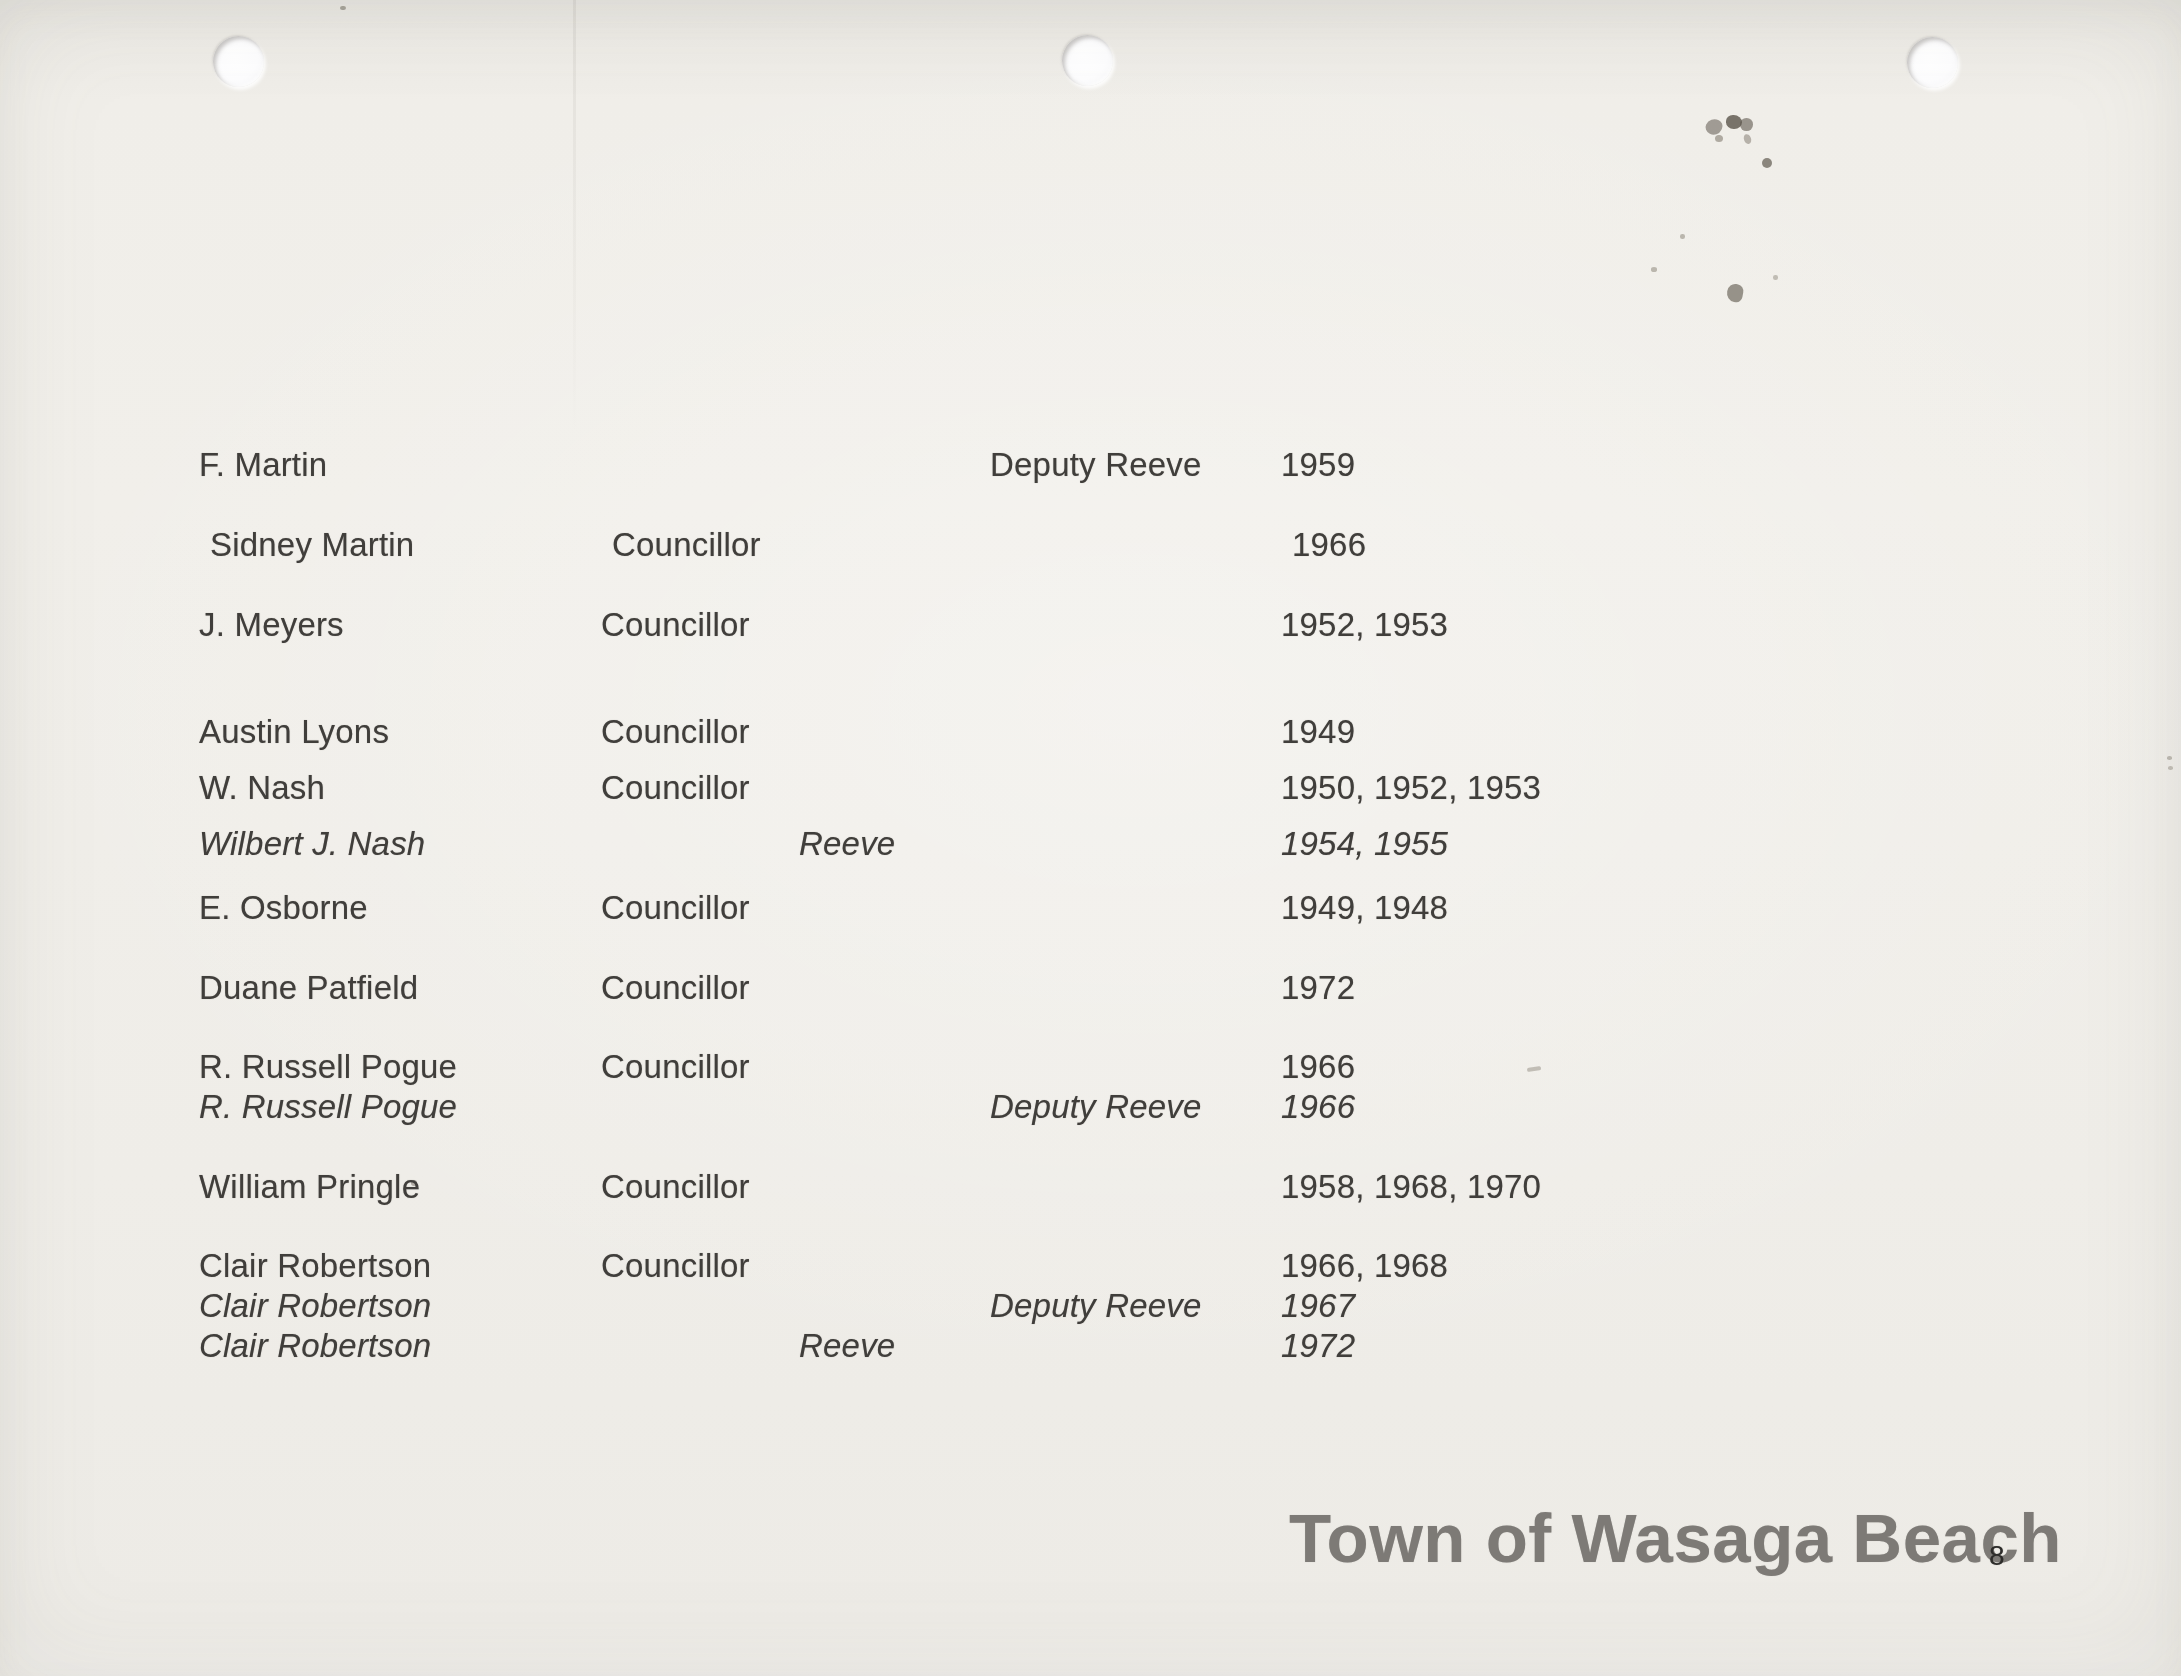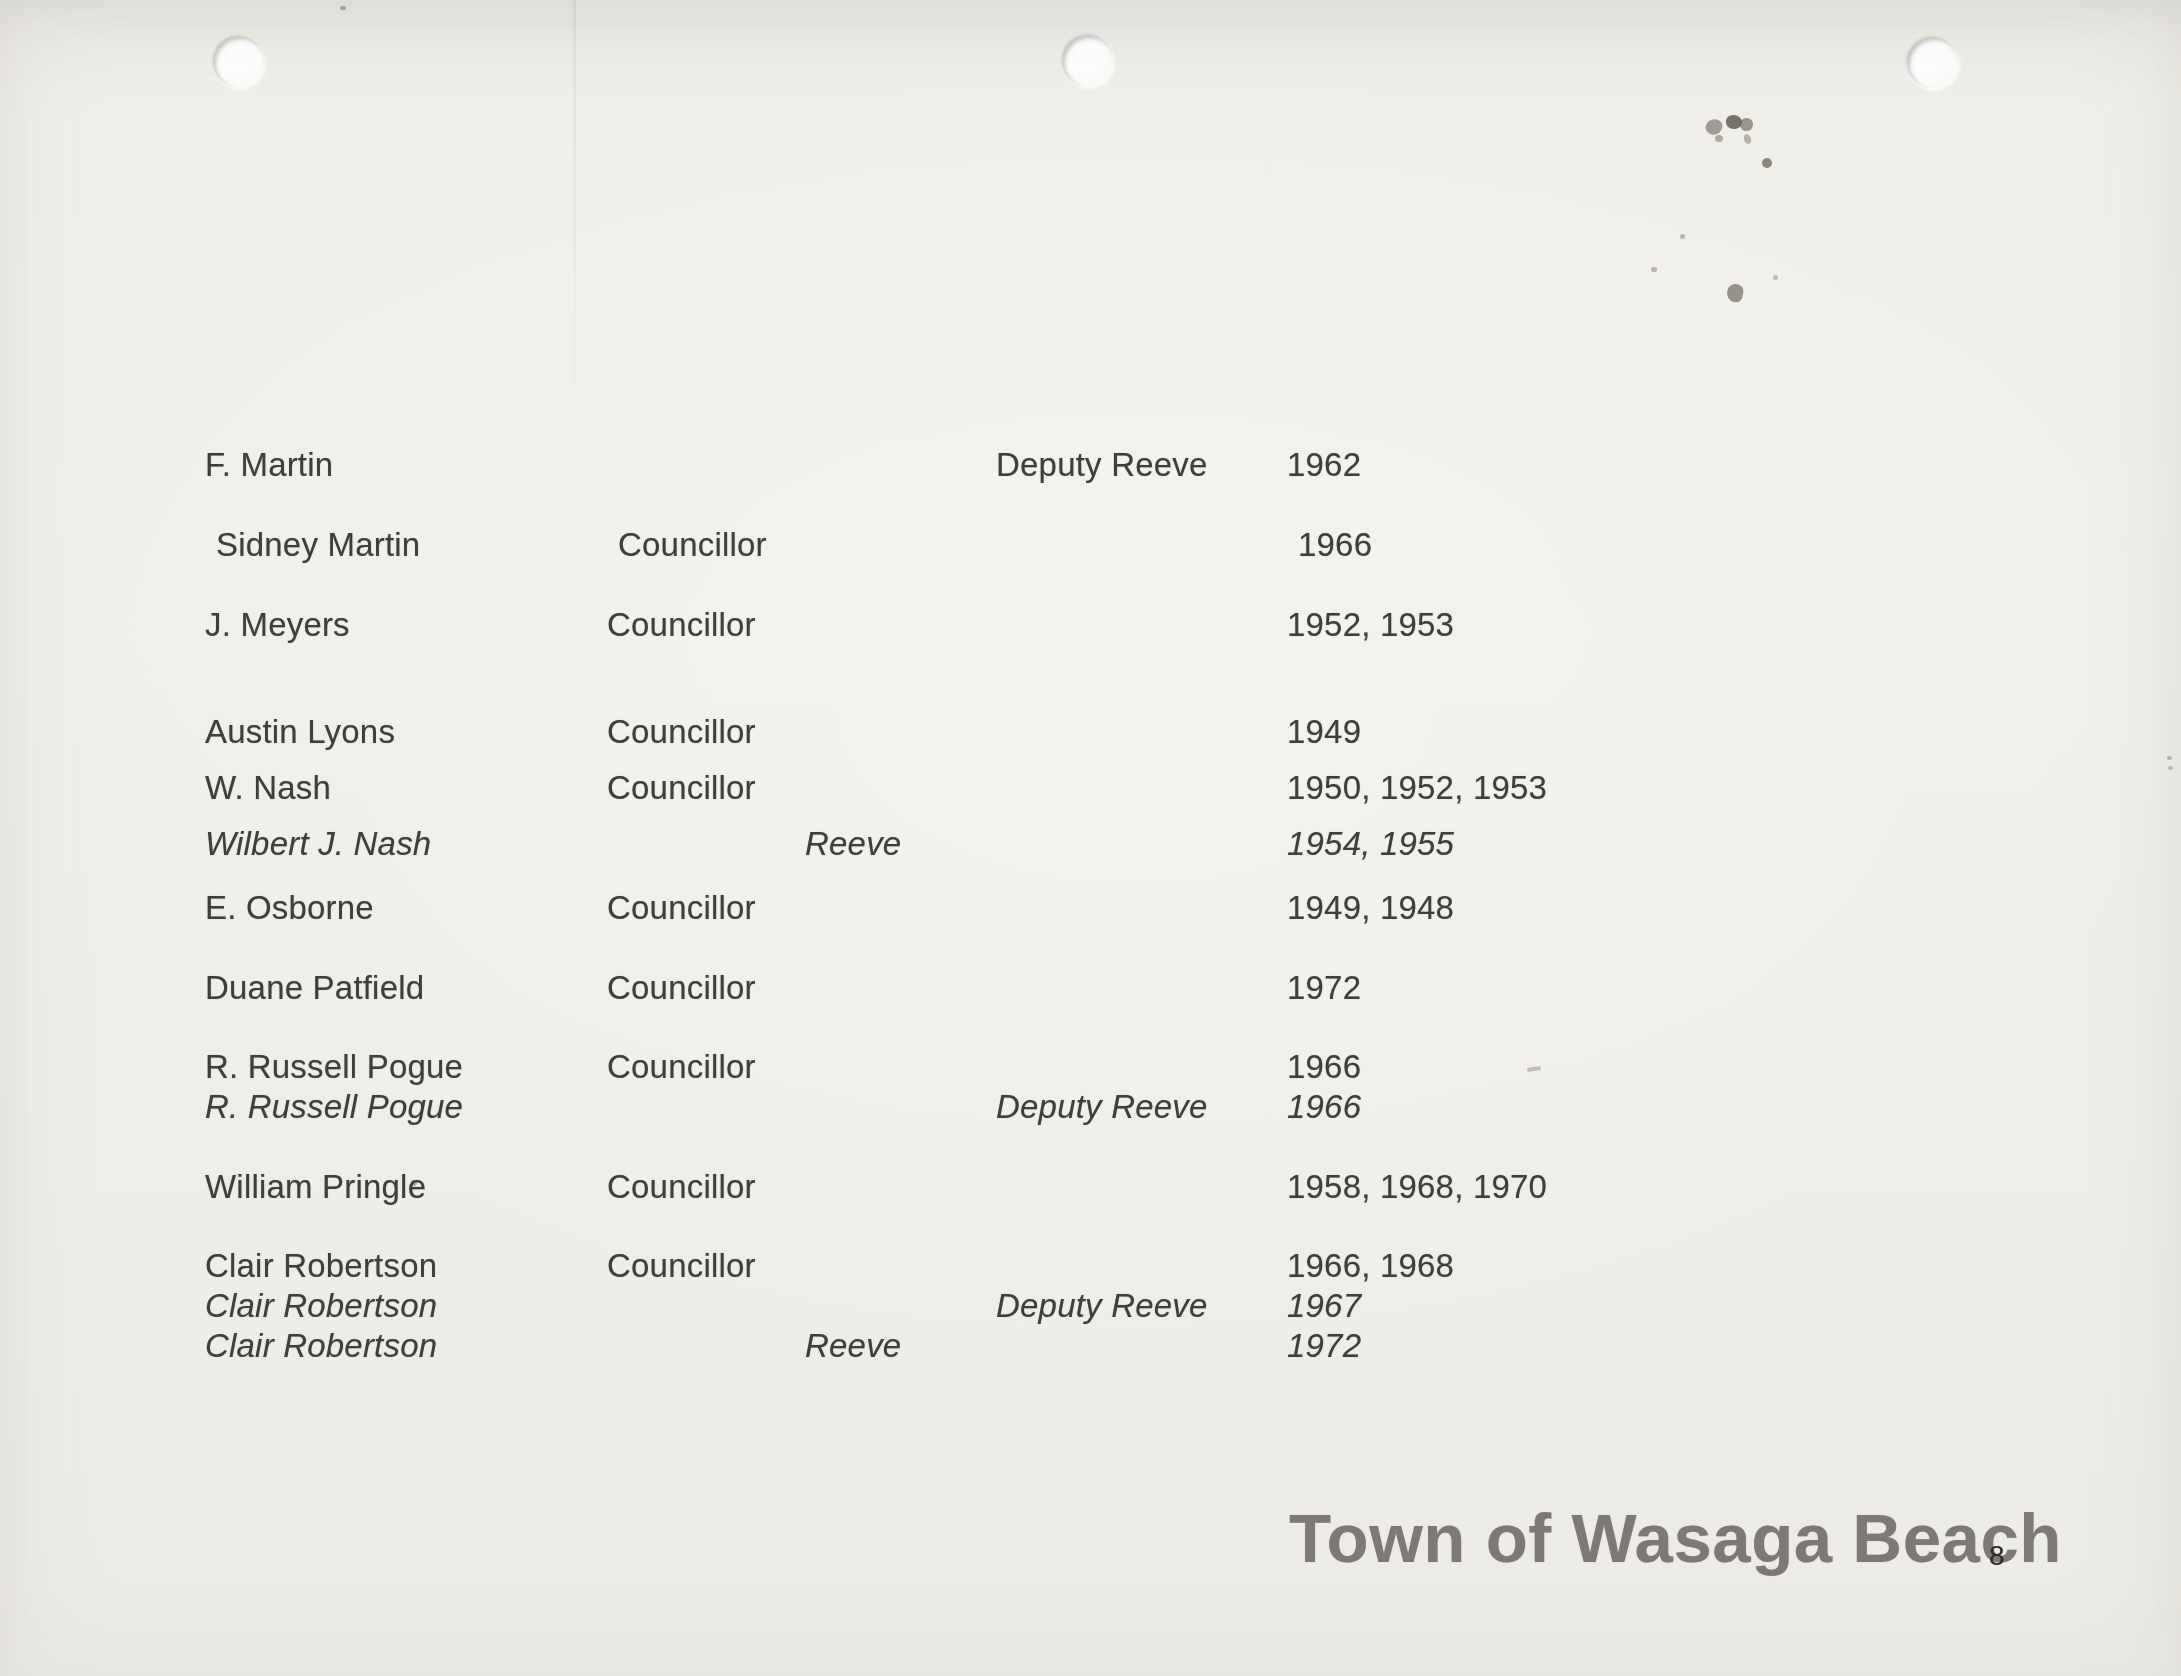--- a/index.html
+++ b/index.html
@@ -26,21 +26,21 @@
     box-shadow:
       inset 2.7px 2.7px 4.5px rgba(145,142,138,0.50),
       inset -0.9px -1.8px 2.7px rgba(255,255,255,0.95),
       1.8px 2.7px 3.6px rgba(255,255,255,0.9),
       -0.9px -0.9px 1.8px rgba(160,157,152,0.25);
   }
   .crease{
     position:absolute;width:2.7px;pointer-events:none;
     background:linear-gradient(180deg, rgba(130,125,117,0.12), rgba(130,125,117,0.05) 60%, rgba(130,125,117,0));
   }
-  .row{position:absolute;left:12px;width:2034px;height:42px;}
+  .row{position:absolute;left:6px;width:2034px;height:42px;}
   .cell{
     position:absolute;top:0;white-space:pre;
     font-size:33px;line-height:40px;color:#403e3b;
     text-shadow:0 0 0.9px rgba(80,77,72,0.45);
     letter-spacing:0.2px;
   }
   .c-name{left:193px;}
   .c-councillor{left:595px;}
   .c-reeve{left:793px;}
   .c-deputy{left:984px;}
@@ -83,21 +83,21 @@
   <div class="speck" style="left:340px;top:5.5px;width:5.5px;height:4.5px;background:rgba(100,93,82,0.5);"></div>
 
   <div class="speck" style="left:1527px;top:1067px;width:13.6px;height:3.6px;background:rgba(135,128,118,0.45);border-radius:1.8px;transform:rotate(-8deg);"></div>
   <div class="speck" style="left:411px;top:1180px;width:5.5px;height:5.5px;background:rgba(115,108,98,0.5);"></div>
   <div class="speck" style="left:2167px;top:756px;width:4.5px;height:3.6px;background:rgba(140,133,122,0.5);"></div>
   <div class="speck" style="left:2168px;top:766px;width:4.5px;height:3.6px;background:rgba(140,133,122,0.45);"></div>
 
   <div class="row" style="top:445px;">
     <span class="cell c-name">F. Martin</span>
     <span class="cell c-deputy">Deputy Reeve</span>
-    <span class="cell c-years">1962</span>
+    <span class="cell c-years">1959</span>
   </div>
 
   <div class="row" style="top:525px;margin-left:11px;">
     <span class="cell c-name">Sidney Martin</span>
     <span class="cell c-councillor">Councillor</span>
     <span class="cell c-years">1966</span>
   </div>
 
   <div class="row" style="top:605px;">
     <span class="cell c-name">J. Meyers</span>

